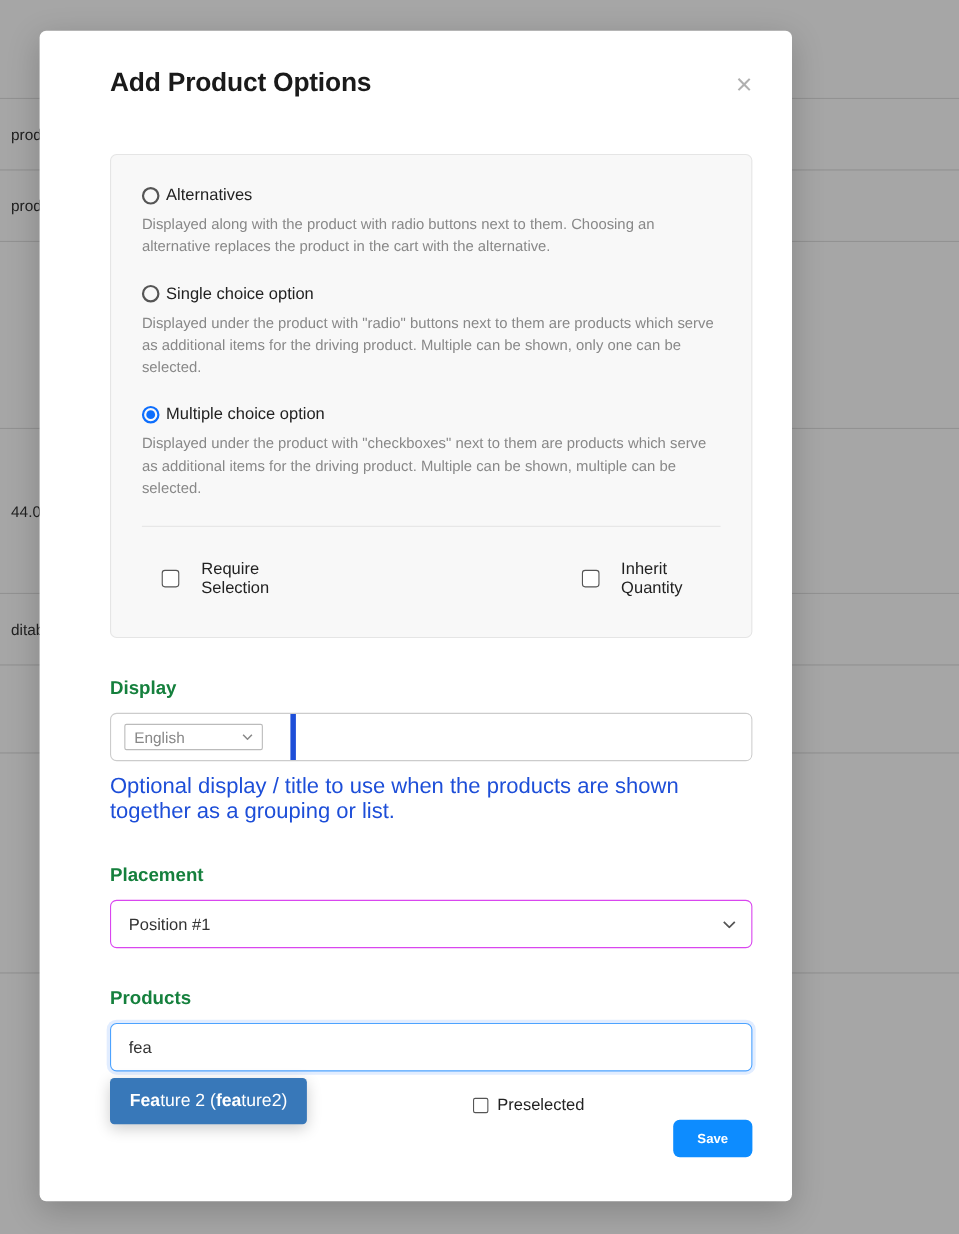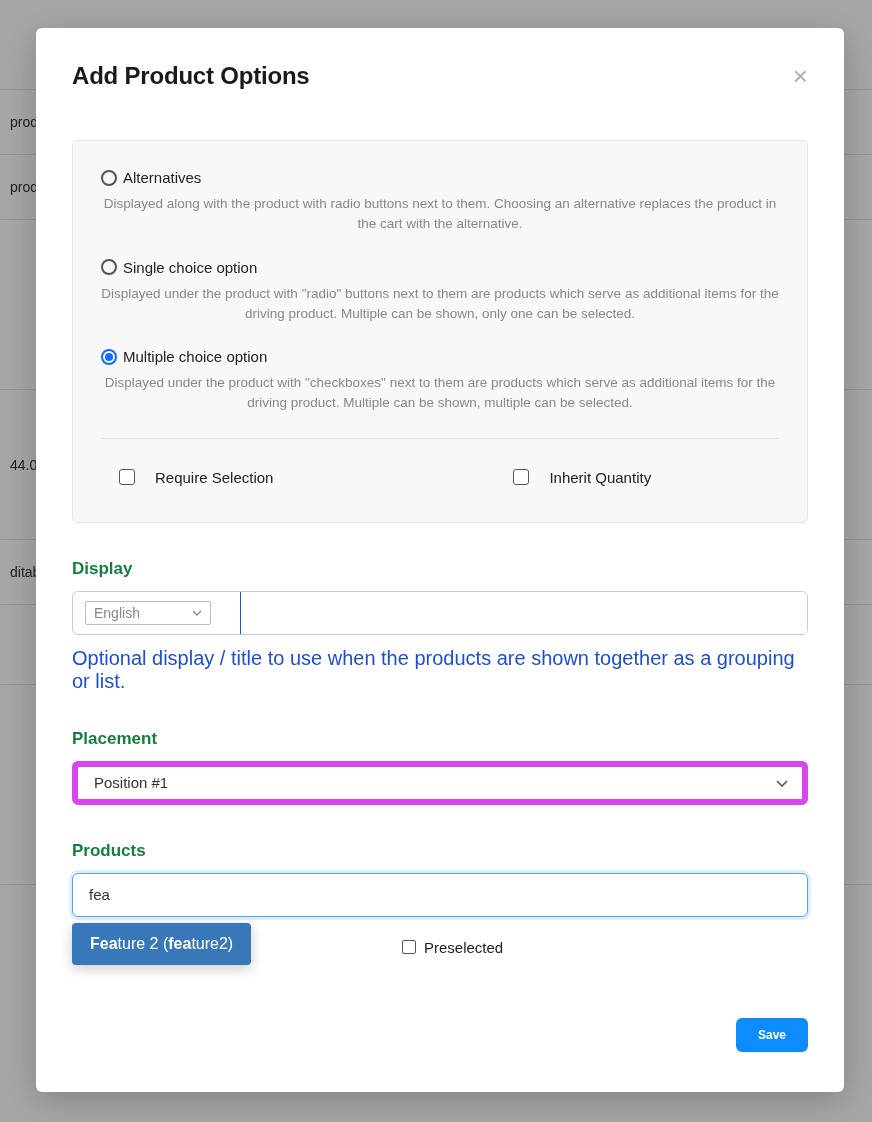--- a/index.html
+++ b/index.html
@@ -38,25 +38,26 @@
       top: 0;
       left: 0;
       width: 872px;
       height: 1122px;
       background: rgba(0,0,0,0.35);
     }
     .modal {
       position: absolute;
       top: 28px;
       left: 36px;
-      width: 808px;
+      width: 684px;
       background: #fff;
       border-radius: 6px;
       box-shadow: 0 8px 30px rgba(0,0,0,0.2);
       min-height: 1064px;
+      padding-left: 28px;
     }
     .modal-header {
       display: flex;
       justify-content: space-between;
       align-items: center;
       padding: 34px 36px 20px 36px;
     }
     .modal-title {
       font-size: 24px;
       font-weight: 600;
@@ -75,21 +76,20 @@
     }
     .option-panel {
       background: #f8f8f8;
       border: 1px solid #e5e5e5;
       border-radius: 6px;
       padding: 28px 28px 36px 28px;
       margin-top: 30px;
     }
     .radio-group-item {
       margin-bottom: 24px;
-      text-align: center;
     }
     .radio-row {
       display: flex;
       align-items: center;
       gap: 6px;
       margin-bottom: 8px;
     }
     .radio-ring {
       width: 16px;
       height: 16px;
@@ -158,21 +158,21 @@
     }
     .display-row {
       display: flex;
       border: 1px solid #ccc;
       border-radius: 6px;
       overflow: hidden;
       height: 44px;
     }
     .lang-select {
       width: 168px;
-      border-right: 1px solid #1d4ed8;
+      border-right: 5px solid #1d4ed8;
       display: flex;
       align-items: center;
       padding: 0 12px;
       position: relative;
     }
     .lang-inner {
       border: 1px solid #bbb;
       border-radius: 2px;
       height: 24px;
       width: 126px;
@@ -194,21 +194,21 @@
       outline: none;
       padding: 0 14px;
       font-size: 15px;
     }
     .helper-text {
       font-size: 20px;
       color: #1d4ed8;
       margin-top: 12px;
     }
     .select-row {
-      border: 6px solid #d946ef;
+      border: 1px solid #d946ef;
       border-radius: 6px;
       height: 44px;
       display: flex;
       align-items: center;
       justify-content: space-between;
       padding: 0 16px;
       font-size: 15px;
       color: #333;
       cursor: pointer;
     }

